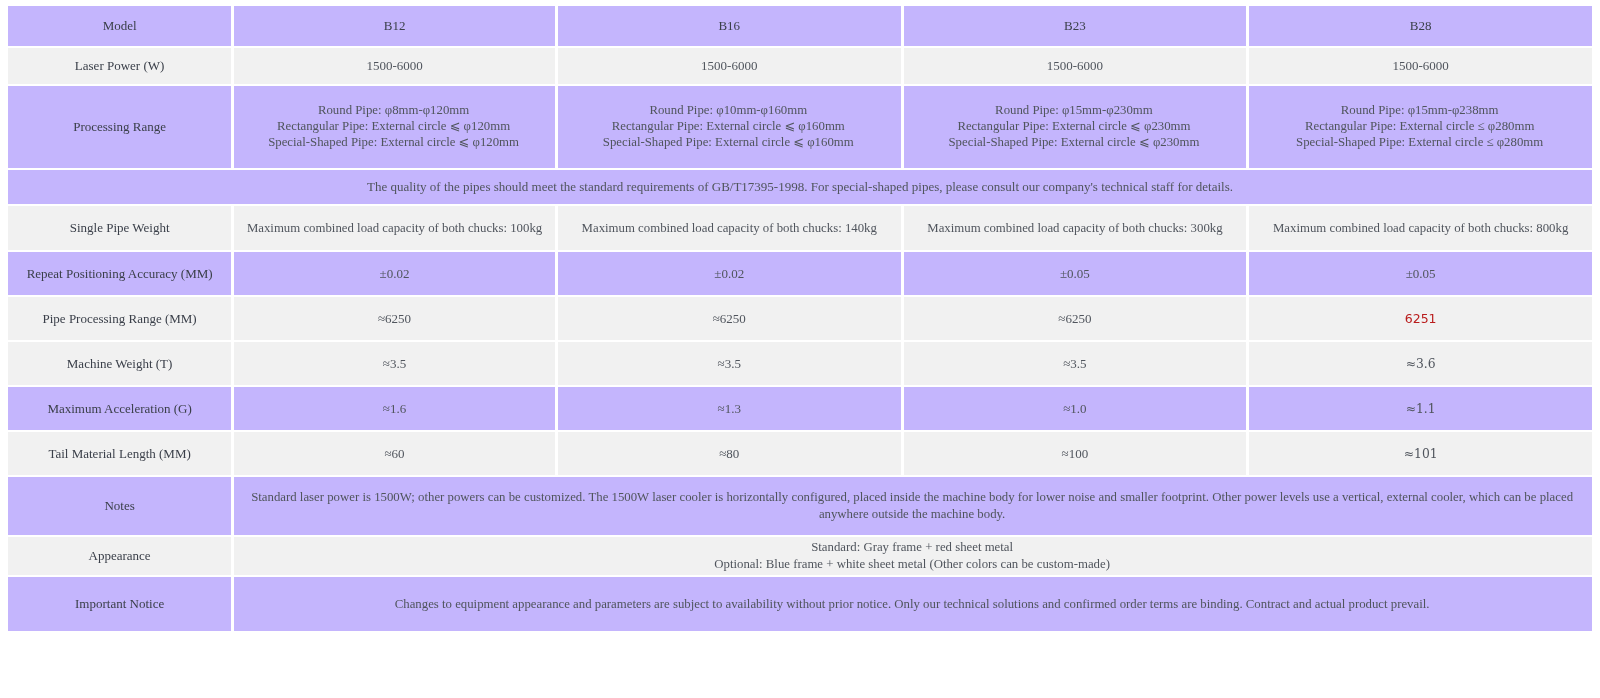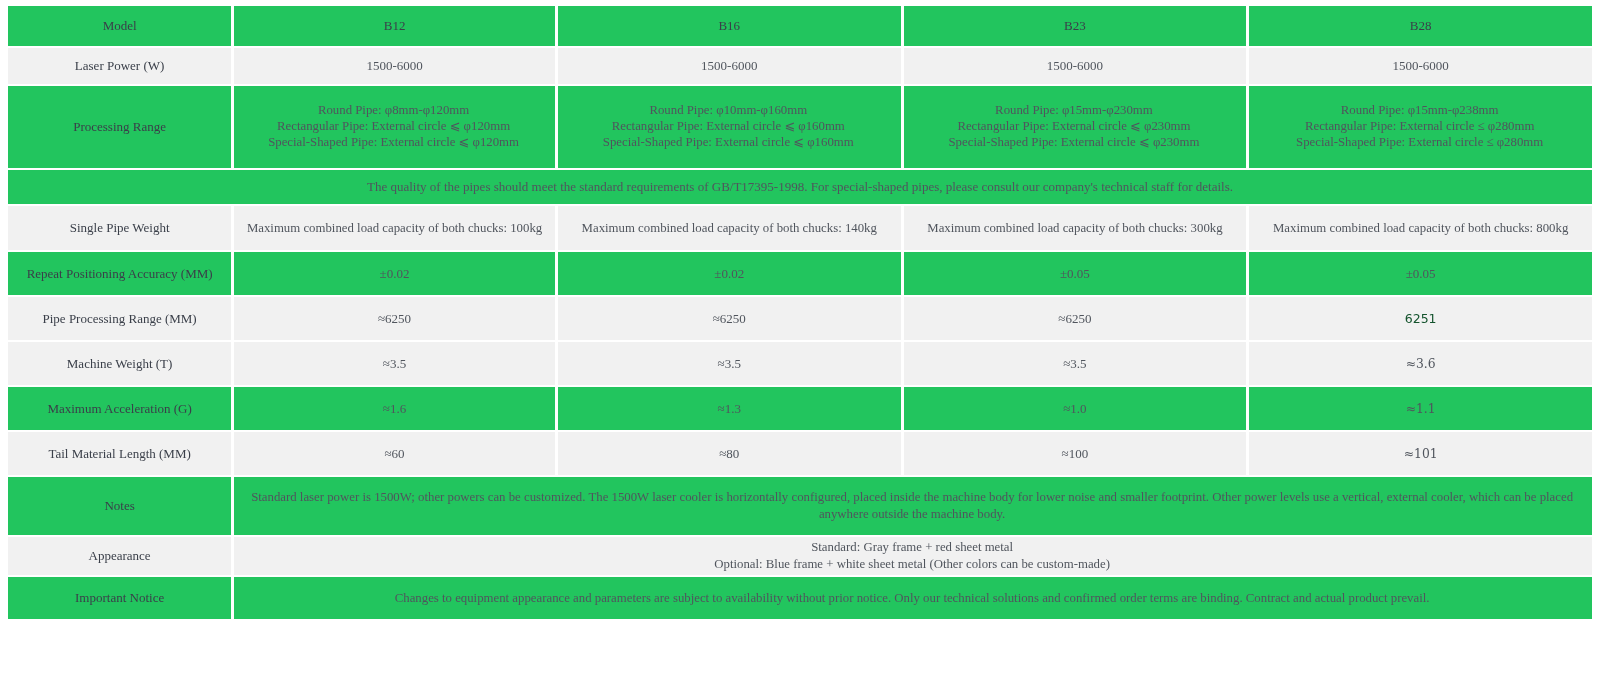--- a/index.html
+++ b/index.html
@@ -15,36 +15,36 @@
   col.c-label{width:14.2%;}
   col.c-b12{width:20.4%;}
   col.c-b16{width:21.8%;}
   col.c-b23{width:21.8%;}
   col.c-b28{width:21.8%;}
   td,th{
     font-weight:normal;vertical-align:middle;text-align:center;
     font-size:13px;color:#50555d;padding:2px 8px;box-sizing:border-box;
   }
   th{color:#3a3f49;}
-  tr.gray > td, tr.gray > th{background:#22c55e;}
+  tr.gray > td, tr.gray > th{background:#c4b5fd;}
   tr.light > td, tr.light > th{background:#f1f1f1;}
   .r-model{height:40px;}
   .r-laser{height:36px;}
   .r-processing{height:82px;}
   .r-quality{height:34px;}
   .r-single{height:44px;}
   .r-std{height:43px;}
   .r-notes{height:58px;}
   .r-appearance{height:34px;}
-  .r-notice{height:42px;}
+  .r-notice{height:54px;}
   td.left{text-align:center;padding-left:12px;padding-right:14px;}
   .proc-line{font-size:12.8px;line-height:15.8px;white-space:nowrap;}
   .multiline{font-size:12.8px;line-height:17px;}
   .longtext{font-size:12.8px;line-height:17px;}
-  td.sans{font-family:"DejaVu Sans","Liberation Sans",sans-serif;font-size:12.5px;color:#14532d;}
+  td.sans{font-family:"DejaVu Sans","Liberation Sans",sans-serif;font-size:12.5px;color:#b91c1c;}
   td.altserif{font-family:"DejaVu Serif",serif;font-size:12.3px;margin-left:12px;}
 </style>
 </head>
 <body>
 
 <div class="page">
   <table class="spec">
     <colgroup>
       <col class="c-label">
         <col class="c-b12">

